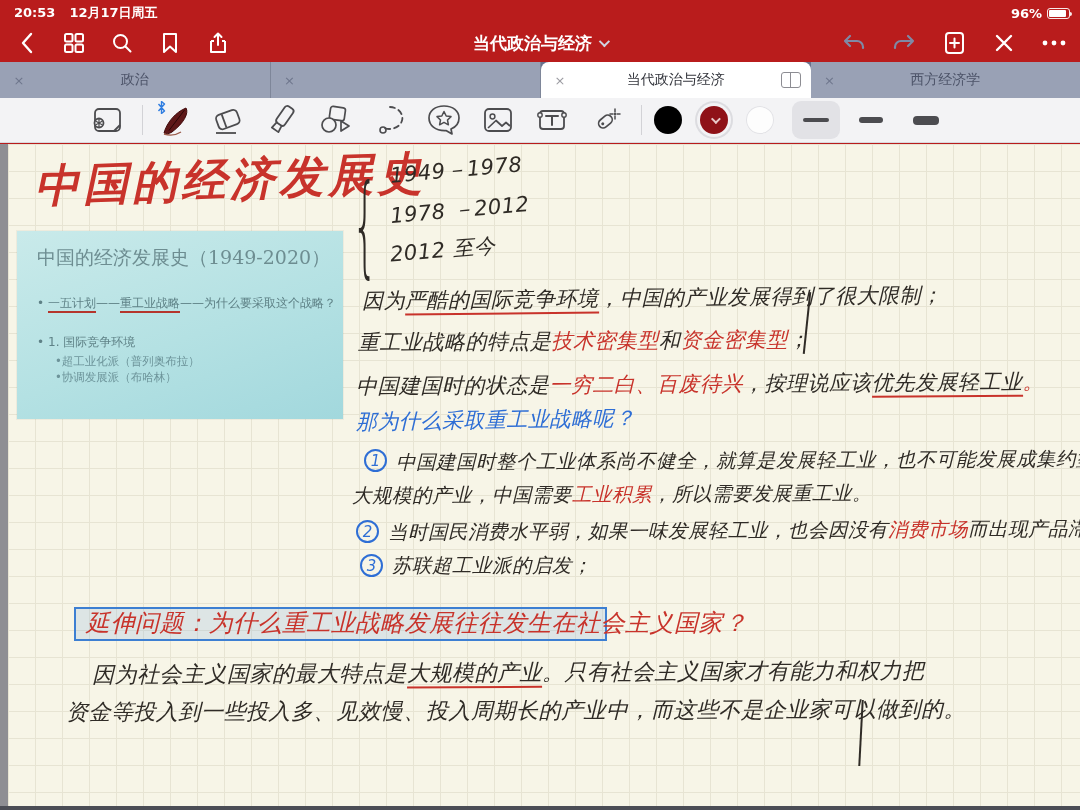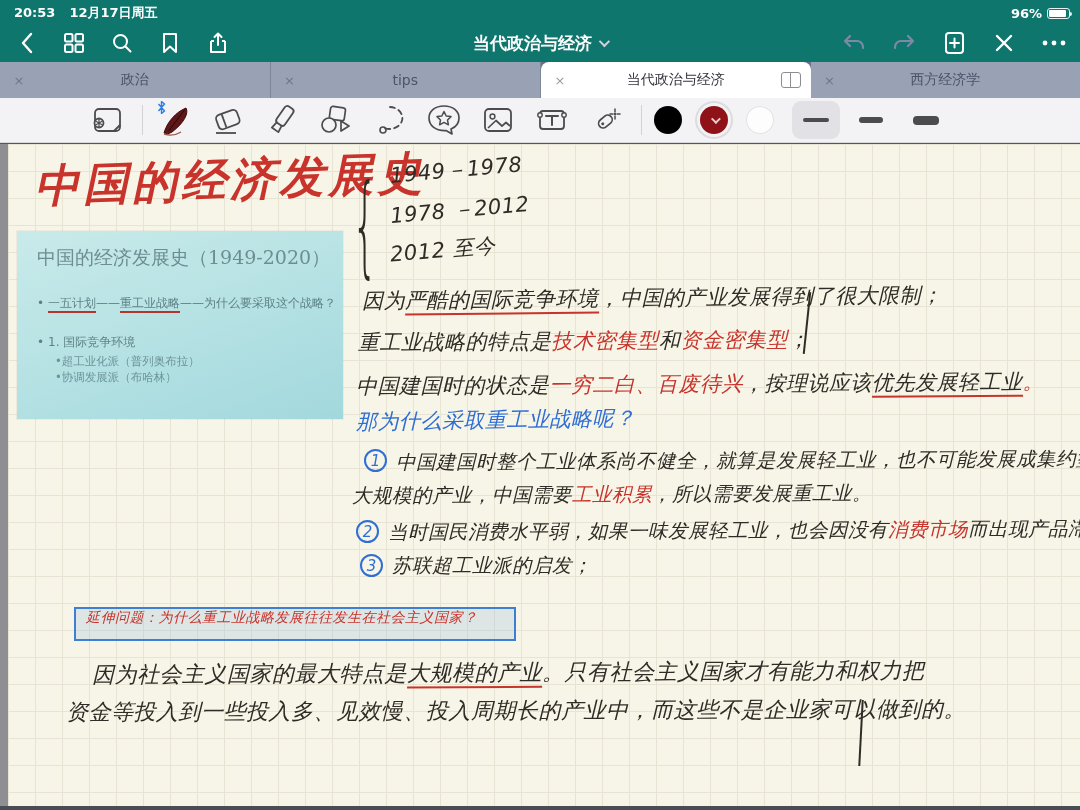--- a/index.html
+++ b/index.html
@@ -1,17 +1,17 @@
 <!DOCTYPE html>
 <html><head>
 <meta charset="utf-8">
 <style>
   * { margin:0; padding:0; box-sizing:border-box; }
   html,body { width:1080px; height:810px; overflow:hidden; font-family:"DejaVu Sans","Liberation Sans",sans-serif; }
-  .app { position:relative; width:1080px; height:810px; background:#0f766e; }
+  .app { position:relative; width:1080px; height:810px; background:#b91c1c; }
 
   
   .statusbar { position:absolute; top:0; left:0; right:0; height:24px; color:#fff; font-size:13px; font-weight:bold; display:flex; justify-content:space-between; align-items:center; padding:2px 10px 0 14px; }
   .statusbar .left span { margin-right:14px; }
   .battery-wrap { display:flex; align-items:center; gap:5px; font-weight:600; }
   .battery { width:23px; height:11px; border:1px solid rgba(255,255,255,.9); border-radius:3px; position:relative; padding:1px; }
   .battery .level { height:100%; width:92%; background:#fff; border-radius:1px; }
   .battery:after { content:""; position:absolute; right:-3px; top:3px; width:2px; height:4px; background:rgba(255,255,255,.9); border-radius:0 2px 2px 0; }
 
   
@@ -75,21 +75,21 @@
   .slide-title { font-family:"DejaVu Serif","Liberation Serif",serif; font-size:19px; color:#6d8d91; margin-bottom:24px; }
   .sb { font-size:12px; color:#5e8186; margin-bottom:3px; white-space:nowrap; }
   .sb-main { margin-bottom:22px; }
   .sb .blt { margin-right:4px; }
   .sru { border-bottom:2px solid #b5352c; padding-bottom:1px; }
   .ssb { font-size:11.5px; color:#6d949a; margin:1px 0 1px 18px; }
 
   .para { font-size:21px; }
   .pt { font-size:19.5px; }
   .cnum { display:inline-flex; width:23px; height:23px; border:2px solid #2e6ed5; border-radius:50%; color:#2e6ed5; font-size:15px; align-items:center; justify-content:center; font-style:italic; }
-  .qbox { width:442px; height:34px; border:2px solid #3d7fd2; background:rgba(130,175,225,.22); display:flex; align-items:flex-start; padding:0 10px; font-size:14px; }
+  .qbox { width:533px; height:34px; border:2px solid #3d7fd2; background:rgba(130,175,225,.22); display:flex; align-items:flex-end; padding:0 10px; font-size:24px; }
   .bottom-line { font-size:22px; }
 </style>
 </head>
 <body>
 
 <div class="app">
 
   <div class="statusbar">
     <div class="left">
       <span>20:53</span><span>12月17日周五</span>
@@ -175,21 +175,20 @@
     </div>
   </div>
 
   <div class="tabbar">
     <div class="tab">
       <span class="tab-close">×</span>
       <span class="tab-label">政治</span>
     </div>
     <div class="tab">
       <span class="tab-close">×</span>
-      <span class="tab-label">tips</span>
     </div>
     <div class="tab active">
       <span class="tab-close">×</span>
       <span class="tab-label">当代政治与经济</span>
       <span class="split-icon">
           <i></i>
           <i></i>
         </span>
     </div>
     <div class="tab">

